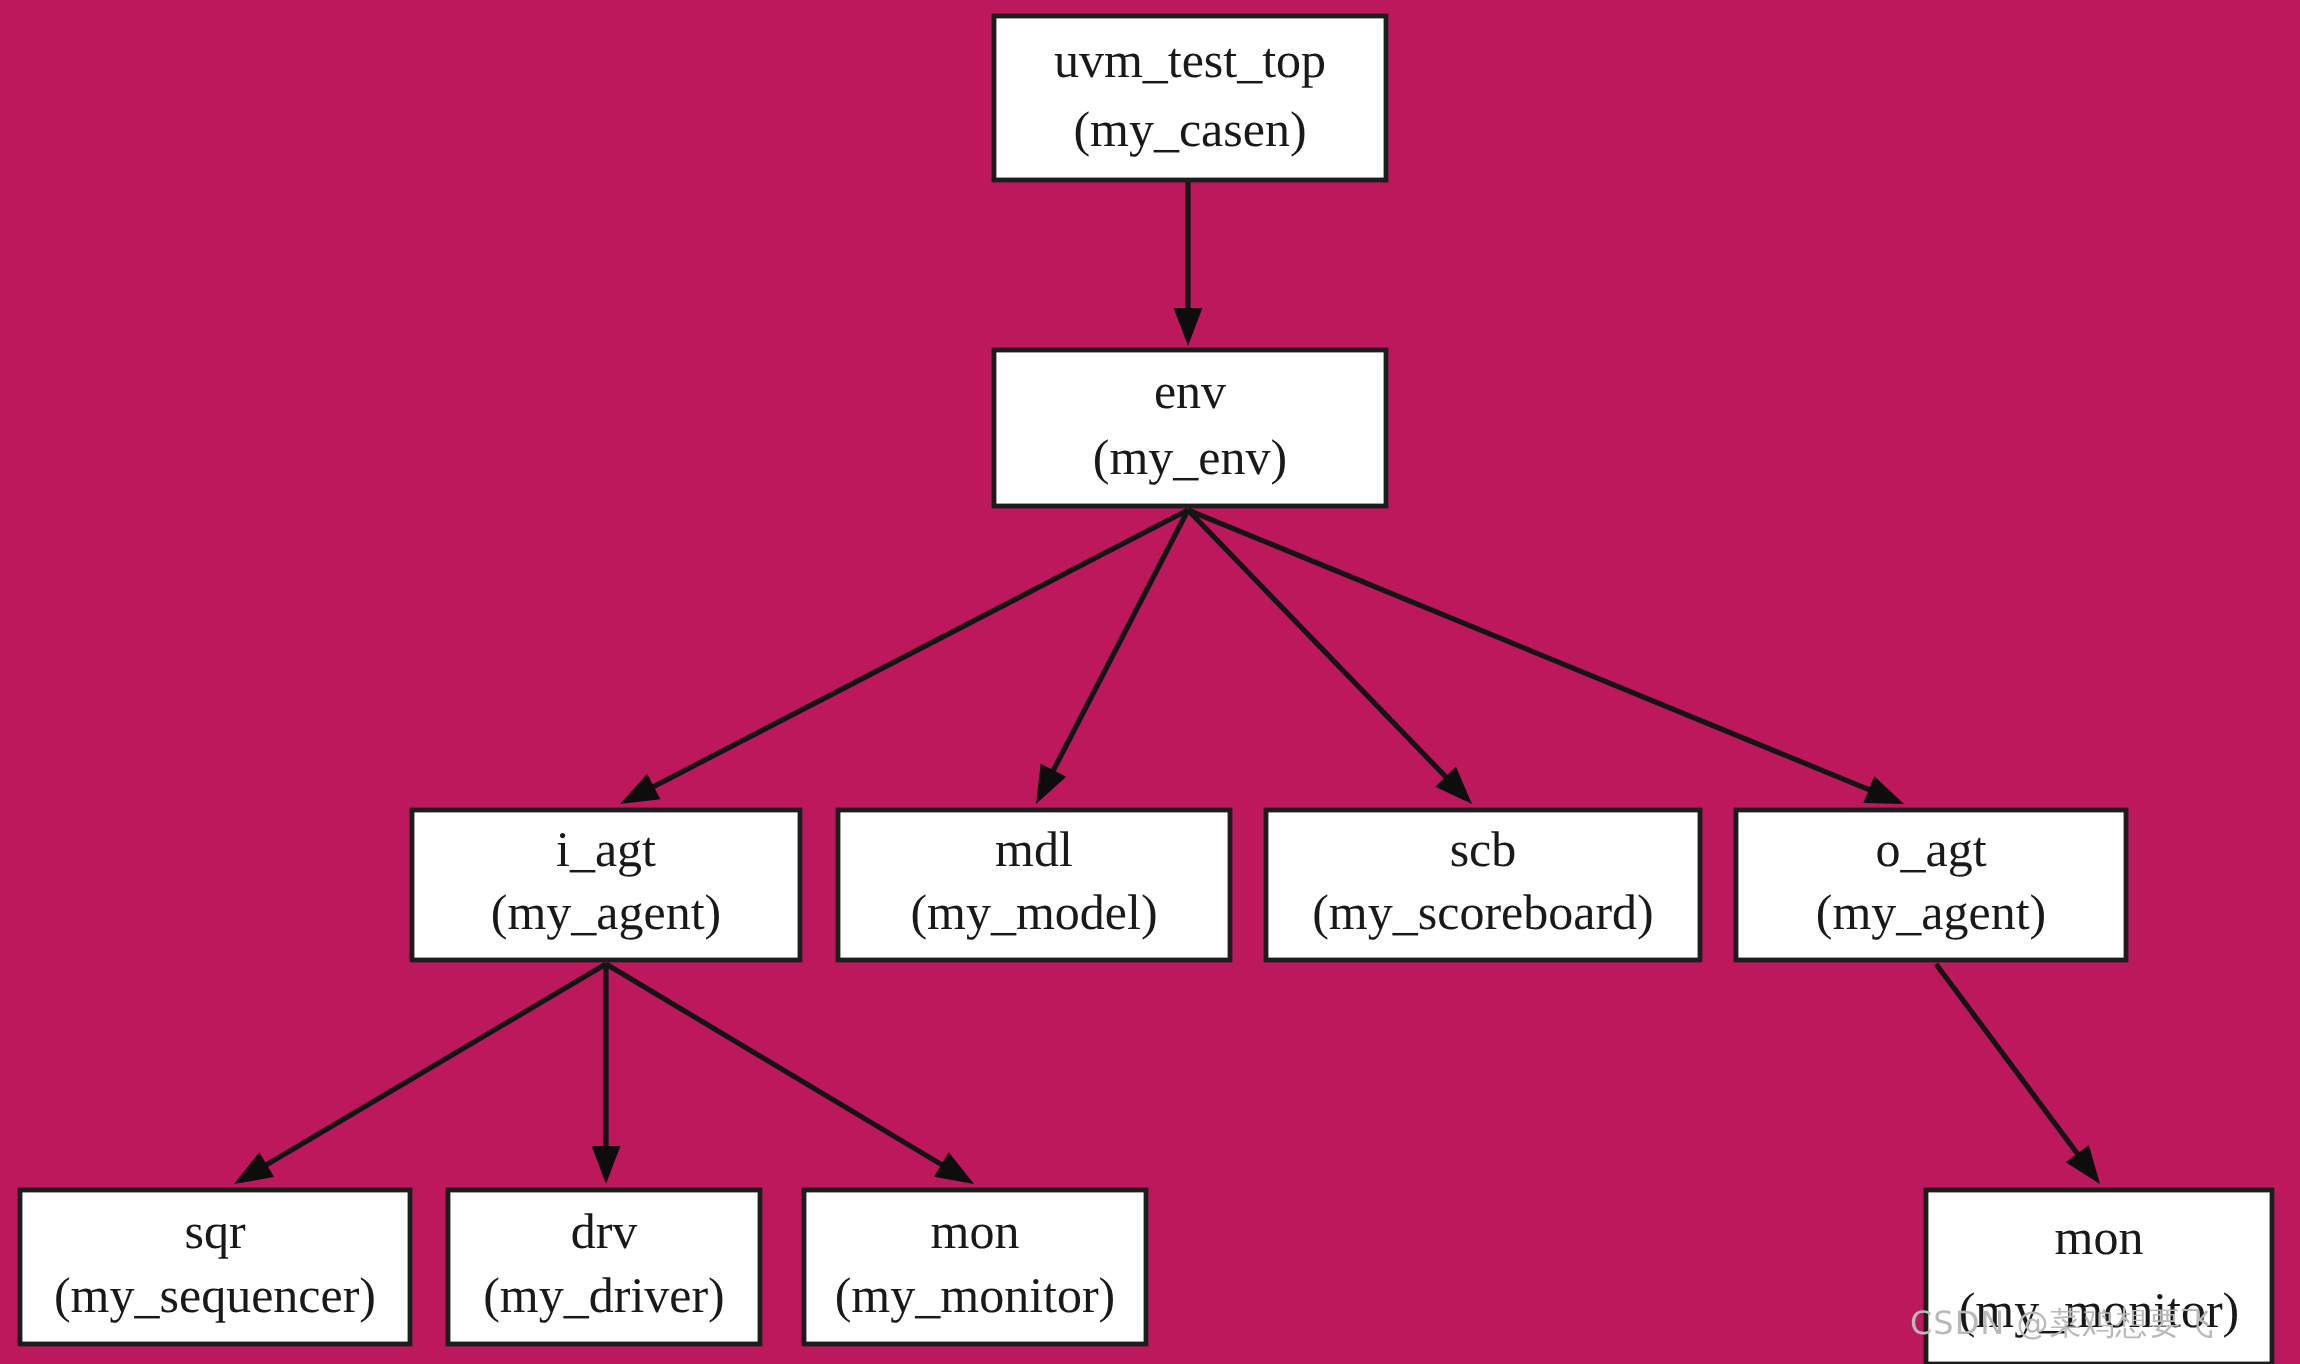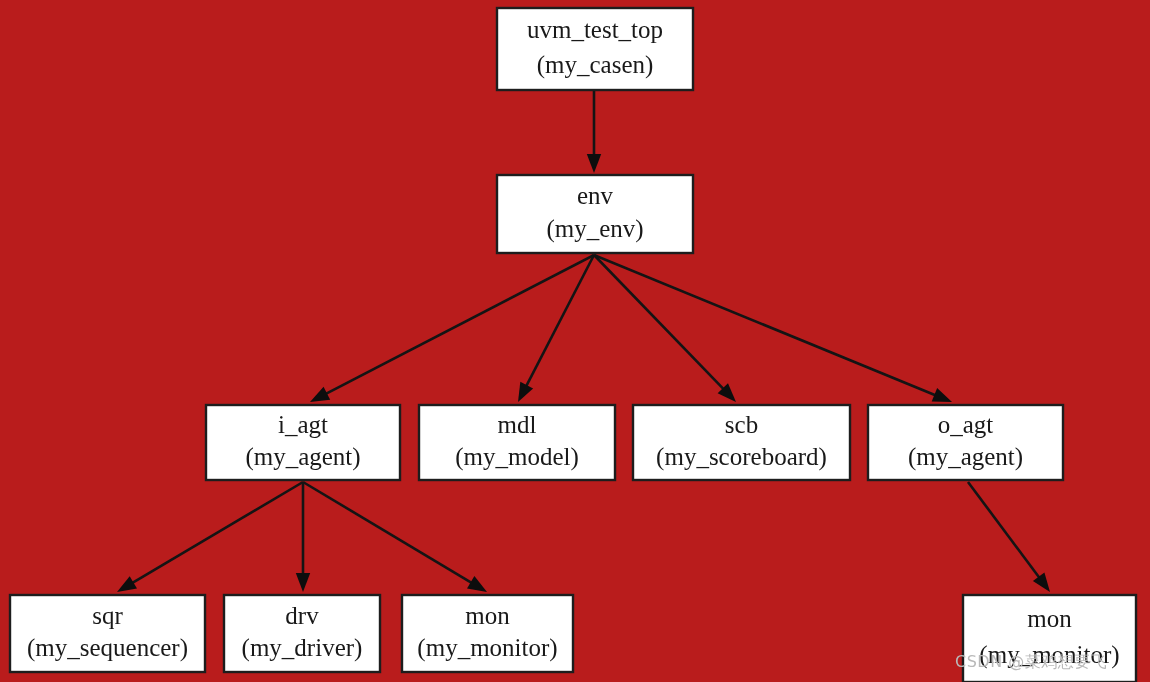--- a/index.html
+++ b/index.html
@@ -12,21 +12,21 @@
     width: 1150px;
     height: 682px;
     overflow: hidden;
     font-family: "Liberation Serif", "DejaVu Serif", serif;
     position: relative;
   }
   #diagram-root {
     position: relative;
     width: 1150px;
     height: 682px;
-    background: #b91c1c;
+    background: #be185d;
   }
   svg#hierarchy-svg {
     position: absolute;
     left: 0;
     top: 0;
     width: 1150px;
     height: 682px;
     display: block;
   }
   .node-box {

